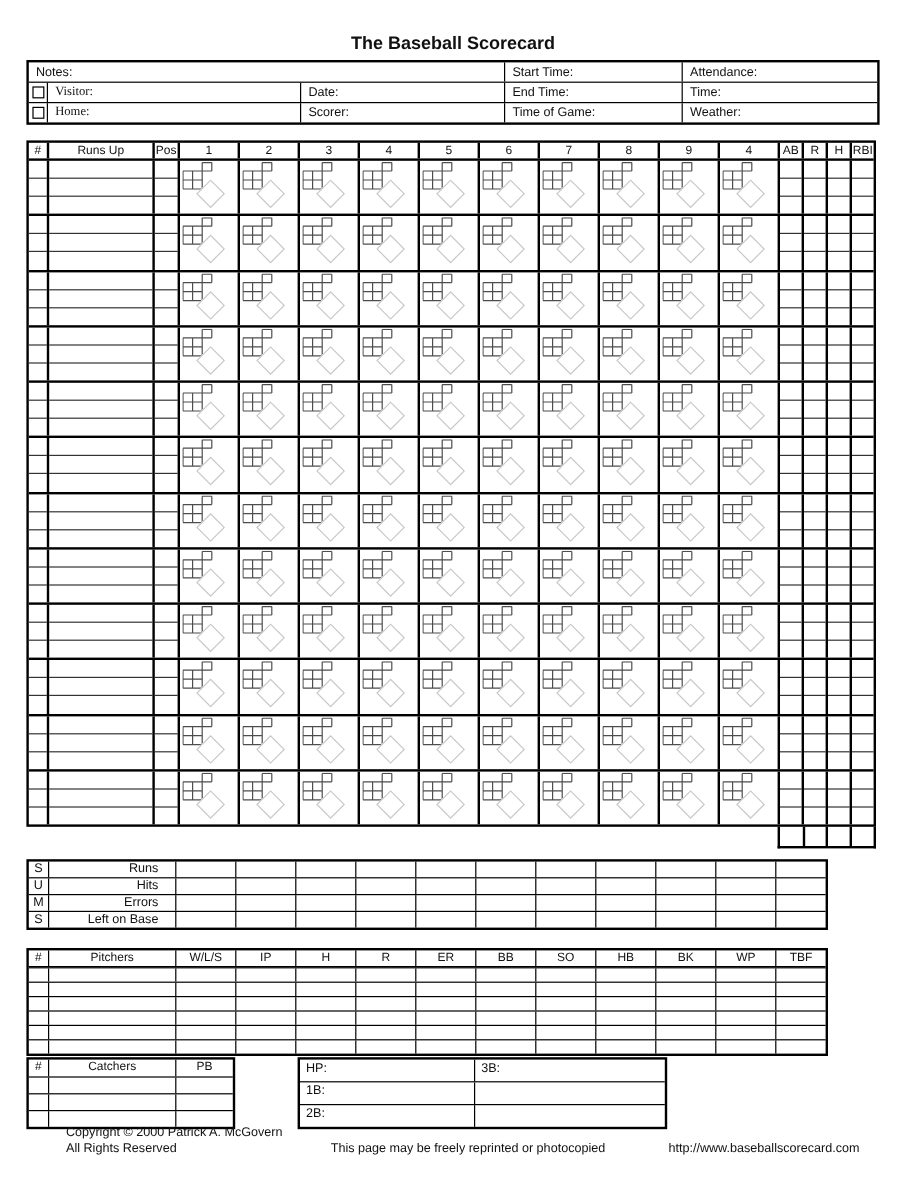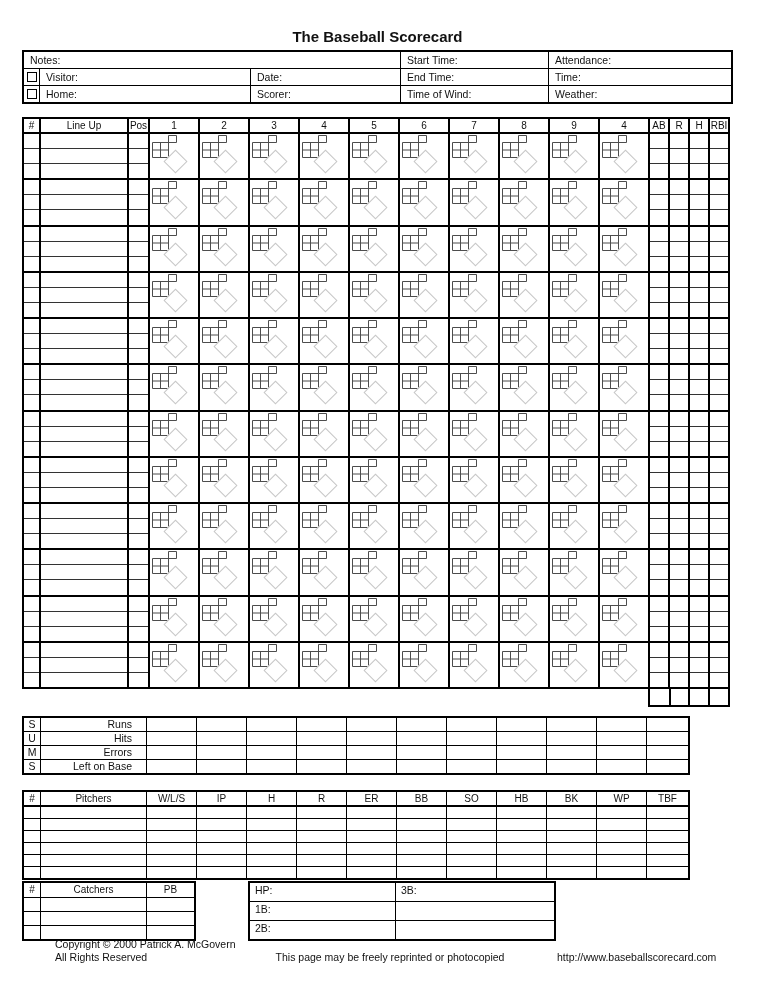--- a/index.html
+++ b/index.html
@@ -17,23 +17,23 @@
   
   #info-table { left: 22px; top: 50px; width: 711px; height: 54px;
                 border: 2px solid #000; display: flex; flex-direction: column; }
   .info-row { display: flex; flex: 1; }
   .info-row + .info-row { border-top: 1.5px solid #000; }
   .info-cell { font-size: 10.5px; padding: 2px 0 0 6px; }
   .info-cell + .info-cell { border-left: 1.5px solid #000; }
   .cb-cell { width: 15px; flex: 0 0 15px; display: flex; align-items: center; justify-content: center; padding: 0; }
   .checkbox { width: 10px; height: 10px; border: 1.5px solid #000; background: #fff; }
   .w-notes { flex: 0 0 376px; }
-  .w-name  { flex: 0 0 211px; }
+  .w-name  { flex: 0 0 211px; font-family: Liberation Serif, serif; }
   .w-date  { flex: 0 0 150px; }
-  .w-time  { flex: 0 0 148px; }
+  .w-time  { flex: 0 0 148px; margin-left: 20px; }
   .w-rest  { flex: 1; }
 
   
   #lineup-grid { left: 22px; top: 117px; width: 708px; height: 572px;
                  border: 2px solid #000; display: flex; flex-direction: column; }
   .cols { display: grid; grid-template-columns: 15px 88px 21px repeat(10, 50px) 20px 20px 20px 20px; }
   #grid-header { flex: 0 0 14px; border-bottom: 2px solid #000; }
   #grid-header > div { font-size: 10px; line-height: 13px; text-align: center; overflow: hidden; }
   #grid-header > div + div { border-left: 2px solid #000; }
   #grid-body { flex: 1; display: flex; flex-direction: column; }
@@ -116,29 +116,29 @@
     <div class="info-cell w-date">Date:</div>
     <div class="info-cell w-time">End Time:</div>
     <div class="info-cell w-rest">Time:</div>
   </div>
   <div class="info-row">
     <div class="info-cell cb-cell">
       <div class="checkbox"></div>
     </div>
     <div class="info-cell w-name">Home:</div>
     <div class="info-cell w-date">Scorer:</div>
-    <div class="info-cell w-time">Time of Wind:</div>
+    <div class="info-cell w-time">Time of Game:</div>
     <div class="info-cell w-rest">Weather:</div>
   </div>
 </div>
 
 <div class="abs" id="lineup-grid">
   <div class="cols" id="grid-header">
       <div>#</div>
-      <div>Line Up</div>
+      <div>Runs Up</div>
       <div>Pos</div>
       <div>1</div>
       <div>2</div>
       <div>3</div>
       <div>4</div>
       <div>5</div>
       <div>6</div>
       <div>7</div>
       <div>8</div>
       <div>9</div>

